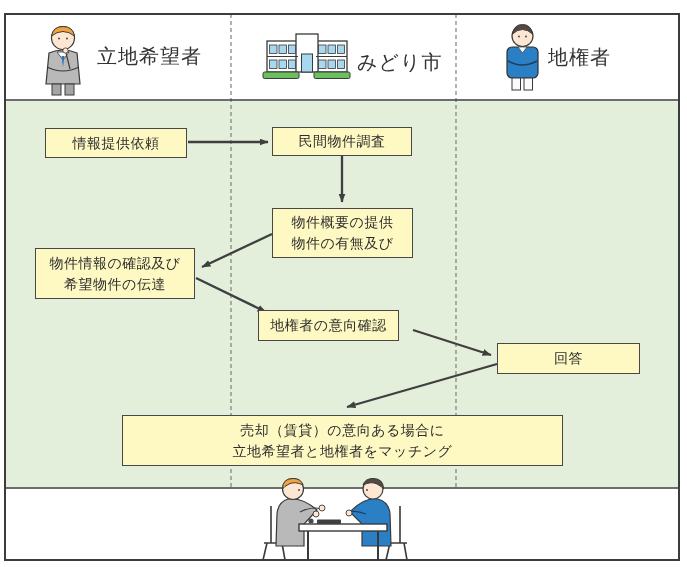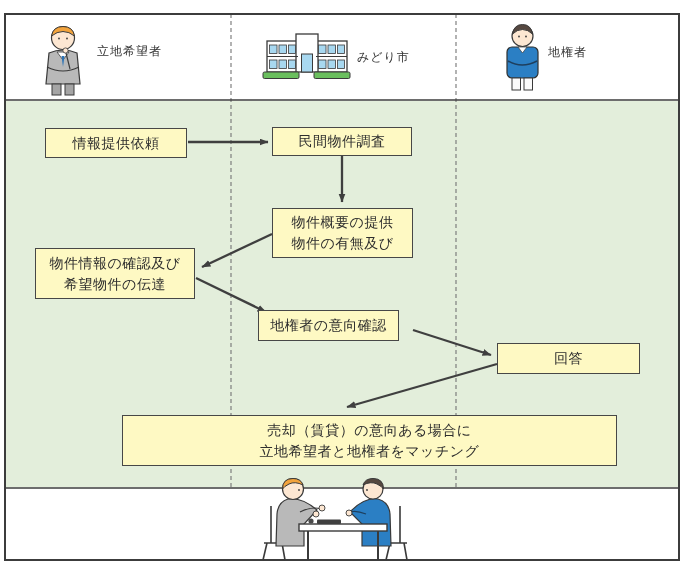--- a/index.html
+++ b/index.html
@@ -8,21 +8,21 @@
     font-family:"Liberation Sans","DejaVu Sans",sans-serif;color:#2e2e2e;
   }
   .layer{position:absolute;left:0;top:0;}
   .fbox{
     position:absolute;box-sizing:border-box;background:#fef9c3;
     border:1.5px solid #474747;display:flex;flex-direction:column;
     align-items:center;justify-content:center;text-align:center;
     font-size:14px;line-height:1.5;color:#2e2e2e;z-index:3;letter-spacing:0.5px;
   }
   .lane-label{
-    position:absolute;font-size:12px;color:#333333;z-index:3;letter-spacing:1px;
+    position:absolute;font-size:20px;color:#333333;z-index:3;letter-spacing:1px;
     white-space:nowrap;
   }
 </style>
 </head>
 <body>
 
 <div class="canvas">
 
   <svg class="layer" width="687" height="567" viewBox="0 0 687 567" style="z-index:1;">
     <defs>
@@ -154,18 +154,18 @@
   </div>
 
   <div class="fbox" style="left:258px;top:310px;width:141px;height:31px;">
     <span>地権者の意向確認</span>
   </div>
 
   <div class="fbox" style="left:497px;top:343px;width:143px;height:31px;">
     <span>回答</span>
   </div>
 
-  <div class="fbox" style="left:122px;top:415px;width:495px;height:51px;">
+  <div class="fbox" style="left:122px;top:415px;width:441px;height:51px;">
     <span>売却（賃貸）の意向ある場合に</span>
     <span>立地希望者と地権者をマッチング</span>
   </div>
 
 </div>
 
 </body></html>

